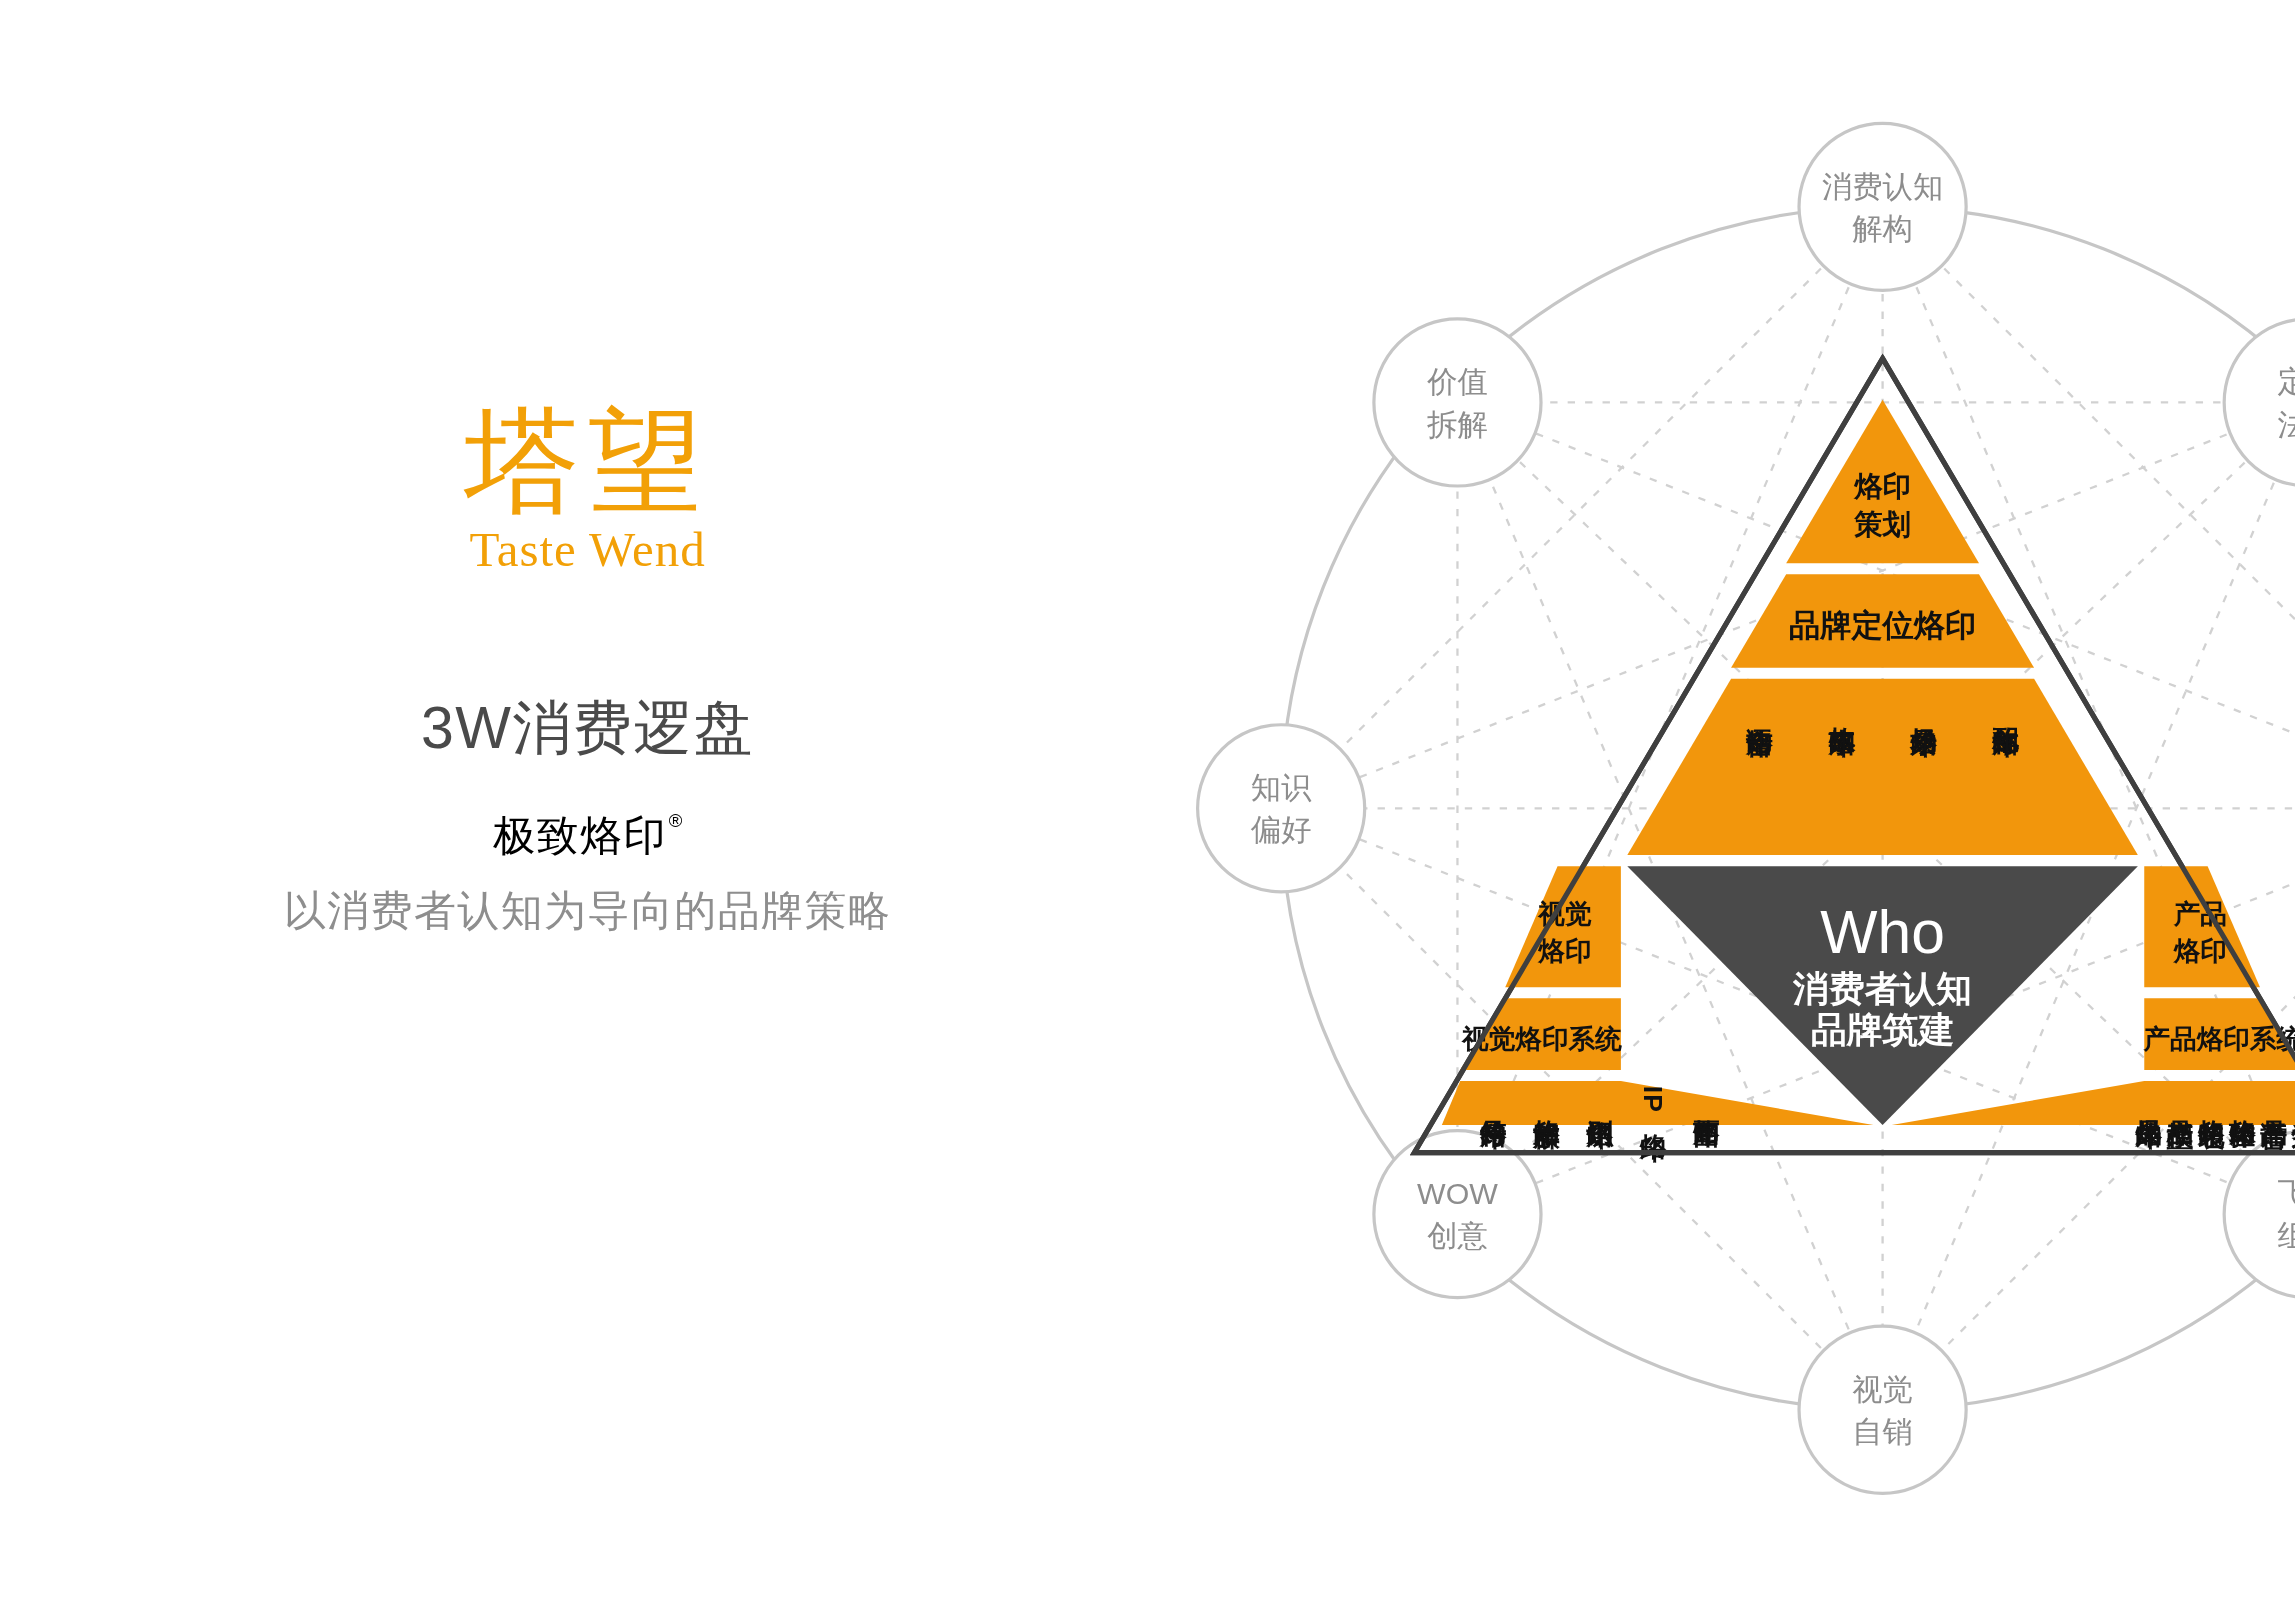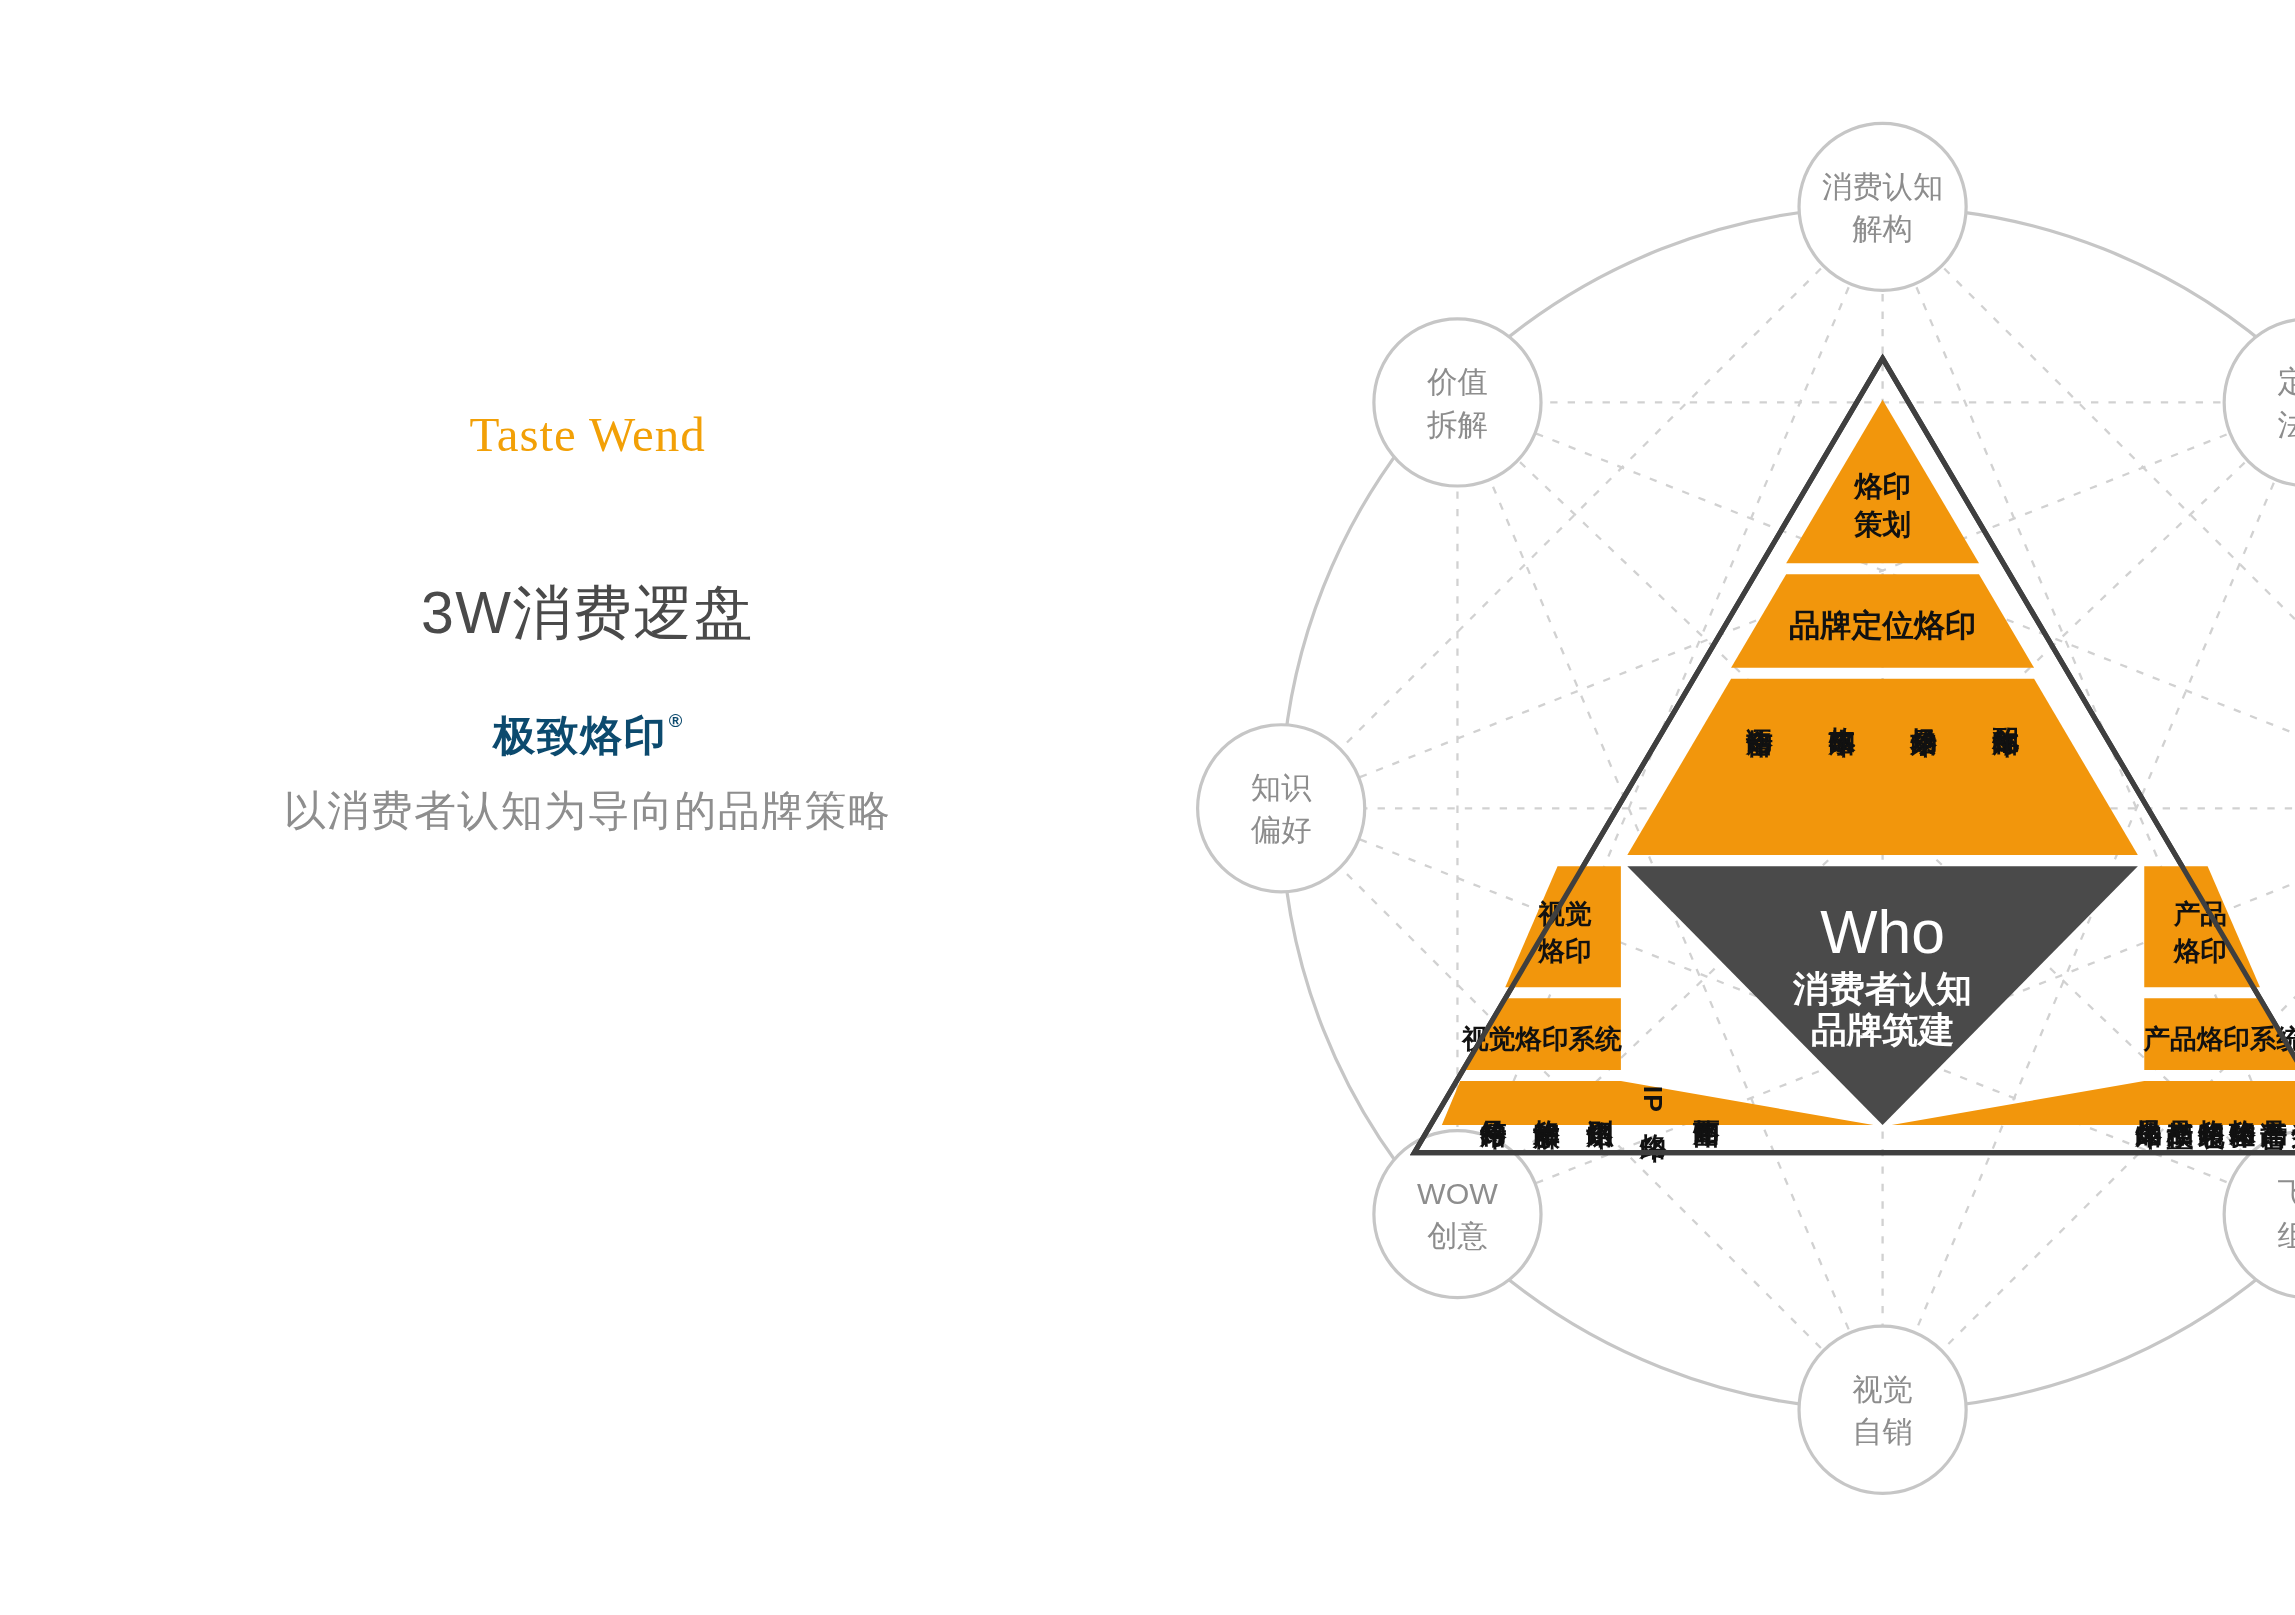--- a/index.html
+++ b/index.html
@@ -44,27 +44,26 @@
     font-weight:400;
   }
   .headline{
     margin-top:115px;
     font-size:59px;
     font-weight:400;
     color:#4a4a4a;
     letter-spacing:1.4px;
   }
   .sub1{
-    margin-top:54px;
+    margin-top:39px;
     font-size:42px;
-    color:#0c4a6e;
+    color:#000000;
     letter-spacing:1.4px;
     position:relative;
     display:inline-block;
-    font-weight:bold;
   }
   .sub1 .reg{
     font-size:18.4px;
     vertical-align:super;
     position:relative;
     top:-8.3px;
     left:1.8px;
   }
   .sub2{
     margin-top:19px;
@@ -119,20 +118,21 @@
   }
 </style>
 </head>
 <body>
 
 <div id="root">
 
   <div class="left-panel">
 
     <div class="logo-wrap">
+      <div class="logo-cn">塔望</div>
       <div class="logo-en">Taste Wend</div>
     </div>
 
 
     <div class="headline">3W消费逻盘</div>
 
     <div class="sub1"><span>极致烙印</span><span class="reg">®</span></div>
 
     <div class="sub2">以消费者认知为导向的品牌策略</div>
   </div>

